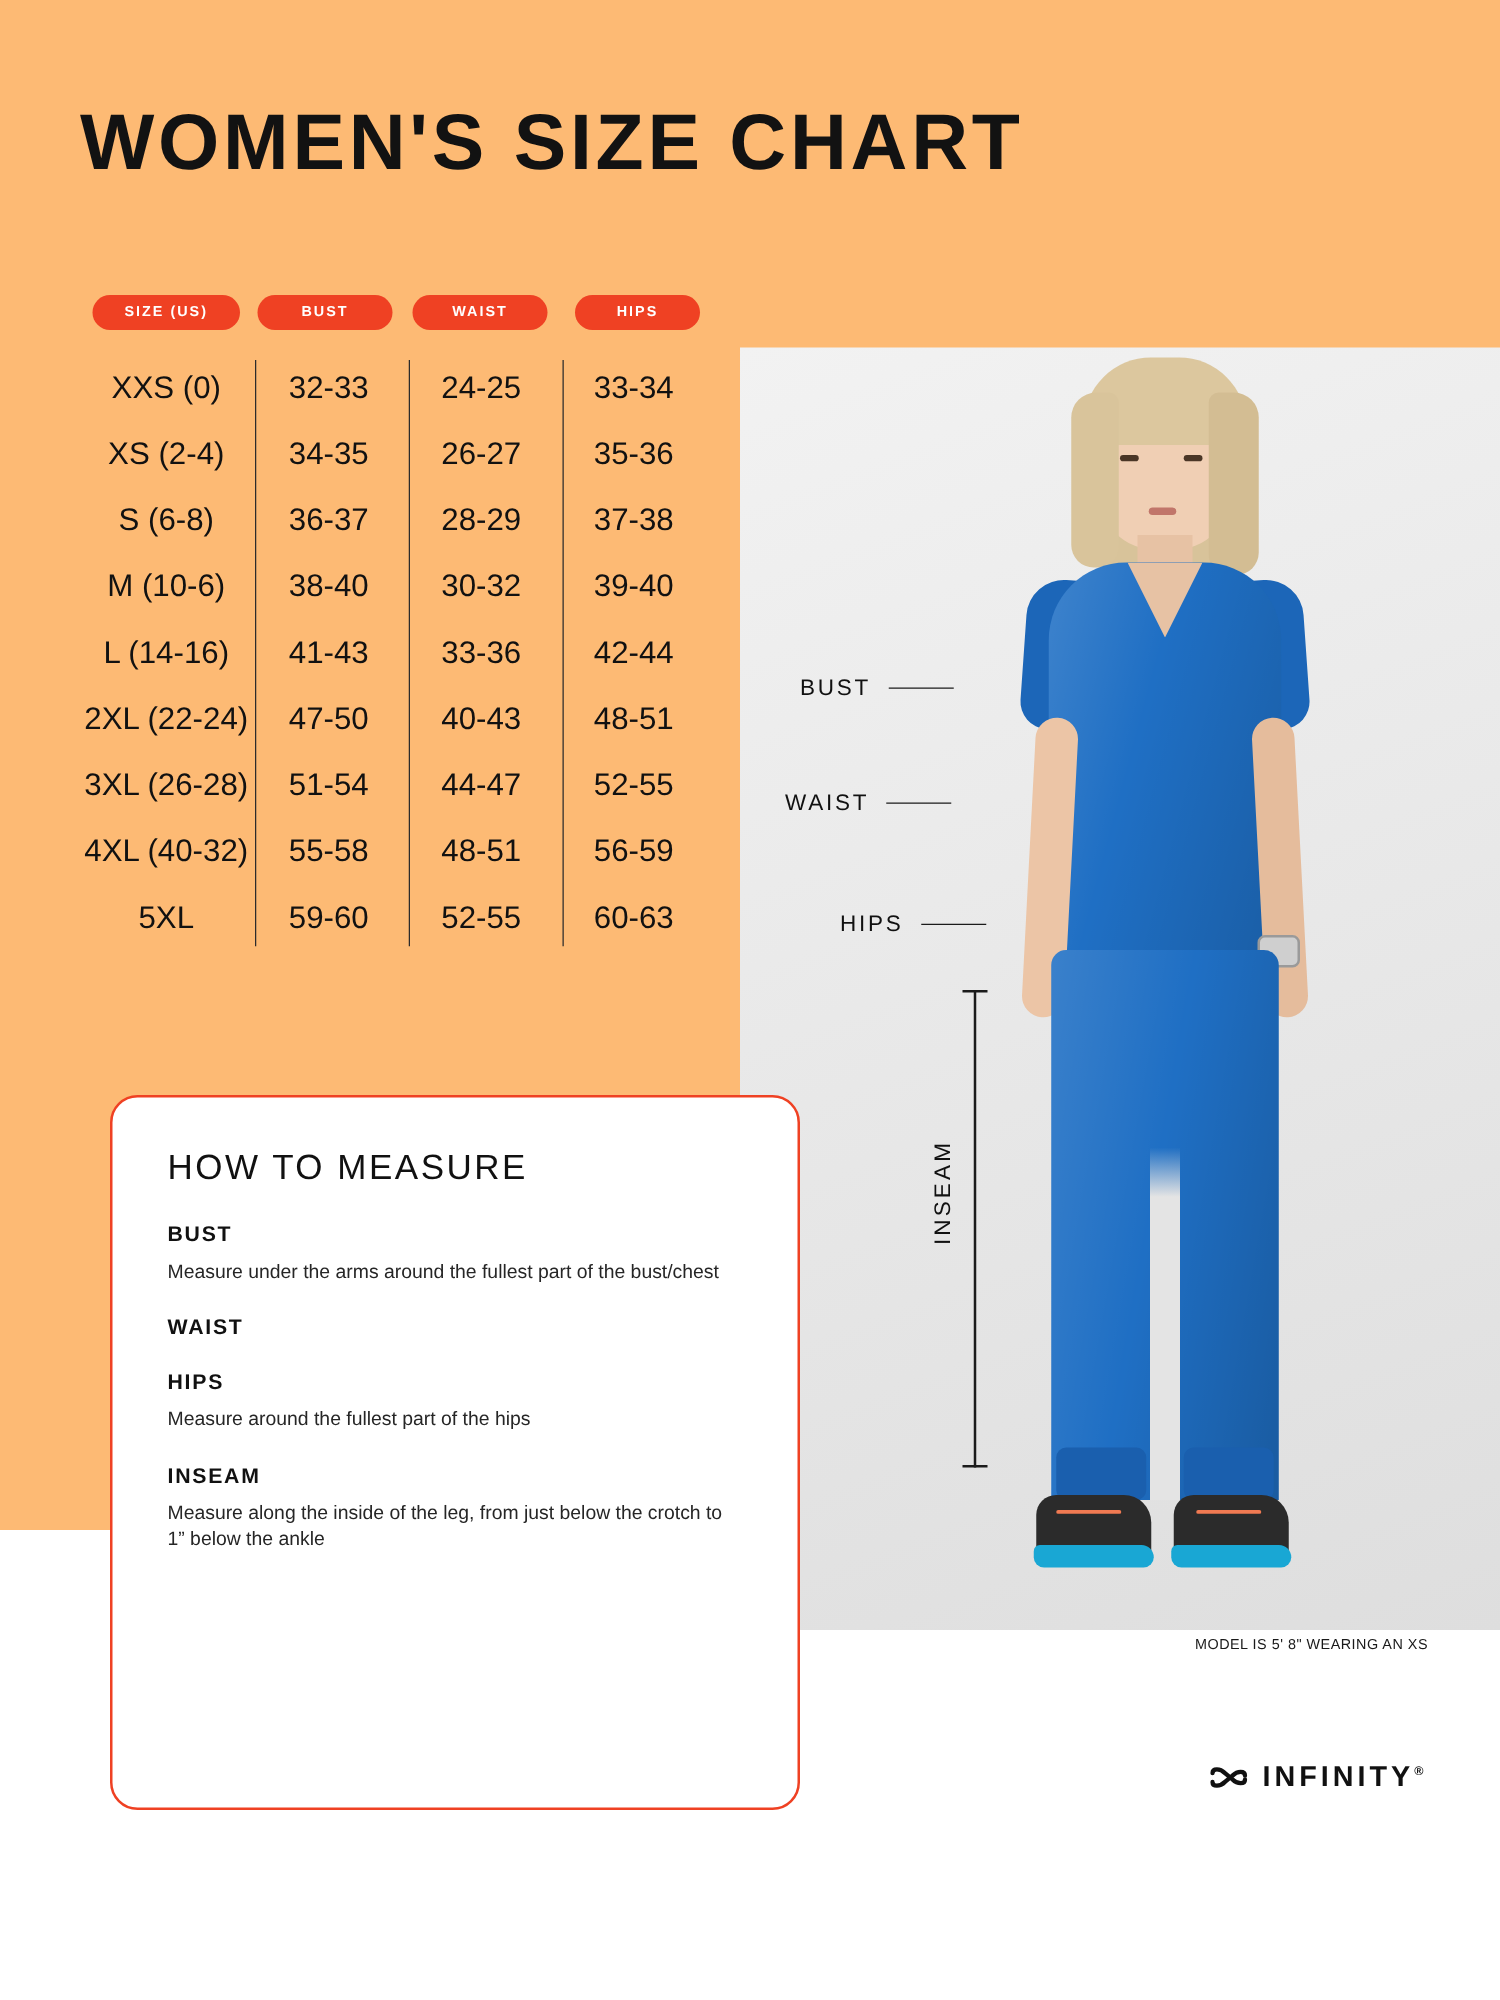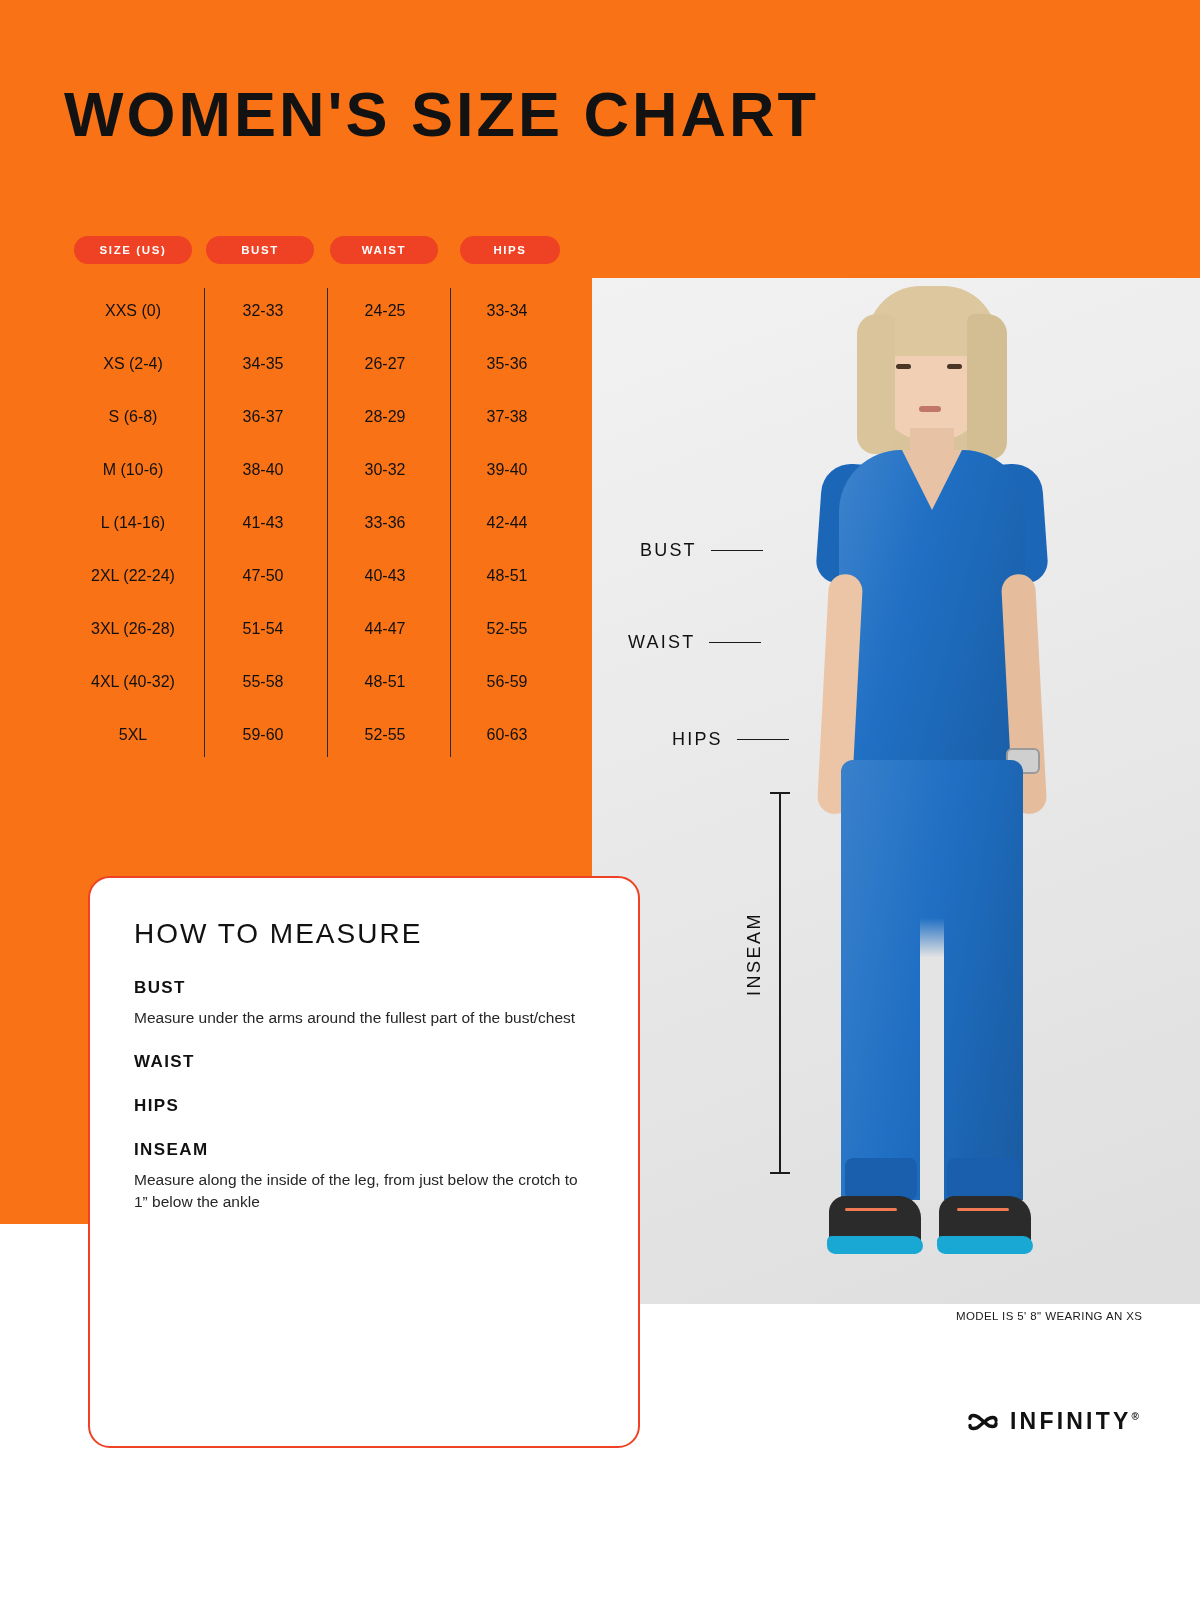--- a/index.html
+++ b/index.html
@@ -8,21 +8,21 @@
     width: 1200px; height: 1600px;
     background: #ffffff;
     font-family: "Liberation Sans", sans-serif;
     color: #111111;
     overflow: hidden;
   }
   .page {
     position: relative;
     width: 1200px;
     height: 1224px;
-    background: #f97316;
+    background: #fdba74;
   }
 
   
   .title {
     position: absolute;
     left: 64px;
     top: 78px;
     font-size: 63px;
     font-weight: 700;
     letter-spacing: 3px;
@@ -60,21 +60,21 @@
   .hc-3 { width: 100px; margin-left: 22px; }
 
   .body-rows {
     position: relative;
     margin-top: 20px;
   }
   .row {
     display: flex;
     align-items: center;
     height: 53px;
-    font-size: 16px;
+    font-size: 25px;
     color: #111111;
   }
   .cell {
     display: flex;
     align-items: center;
     justify-content: center;
     height: 100%;
   }
   .c-size { width: 138px; }
   .c-val  { width: 122px; }
@@ -504,20 +504,21 @@
       <div class="m-title">BUST</div>
       <div class="m-desc">Measure under the arms around the fullest part of the bust/chest</div>
     </div>
 
     <div class="measure-block">
       <div class="m-title">WAIST</div>
     </div>
 
     <div class="measure-block">
       <div class="m-title">HIPS</div>
+      <div class="m-desc">Measure around the fullest part of the hips</div>
     </div>
 
     <div class="measure-block">
       <div class="m-title">INSEAM</div>
       <div class="m-desc">Measure along the inside of the leg, from just below the crotch to 1” below the ankle</div>
     </div>
   </div>
 
   <div class="logo">
     <span class="logo-mark">

